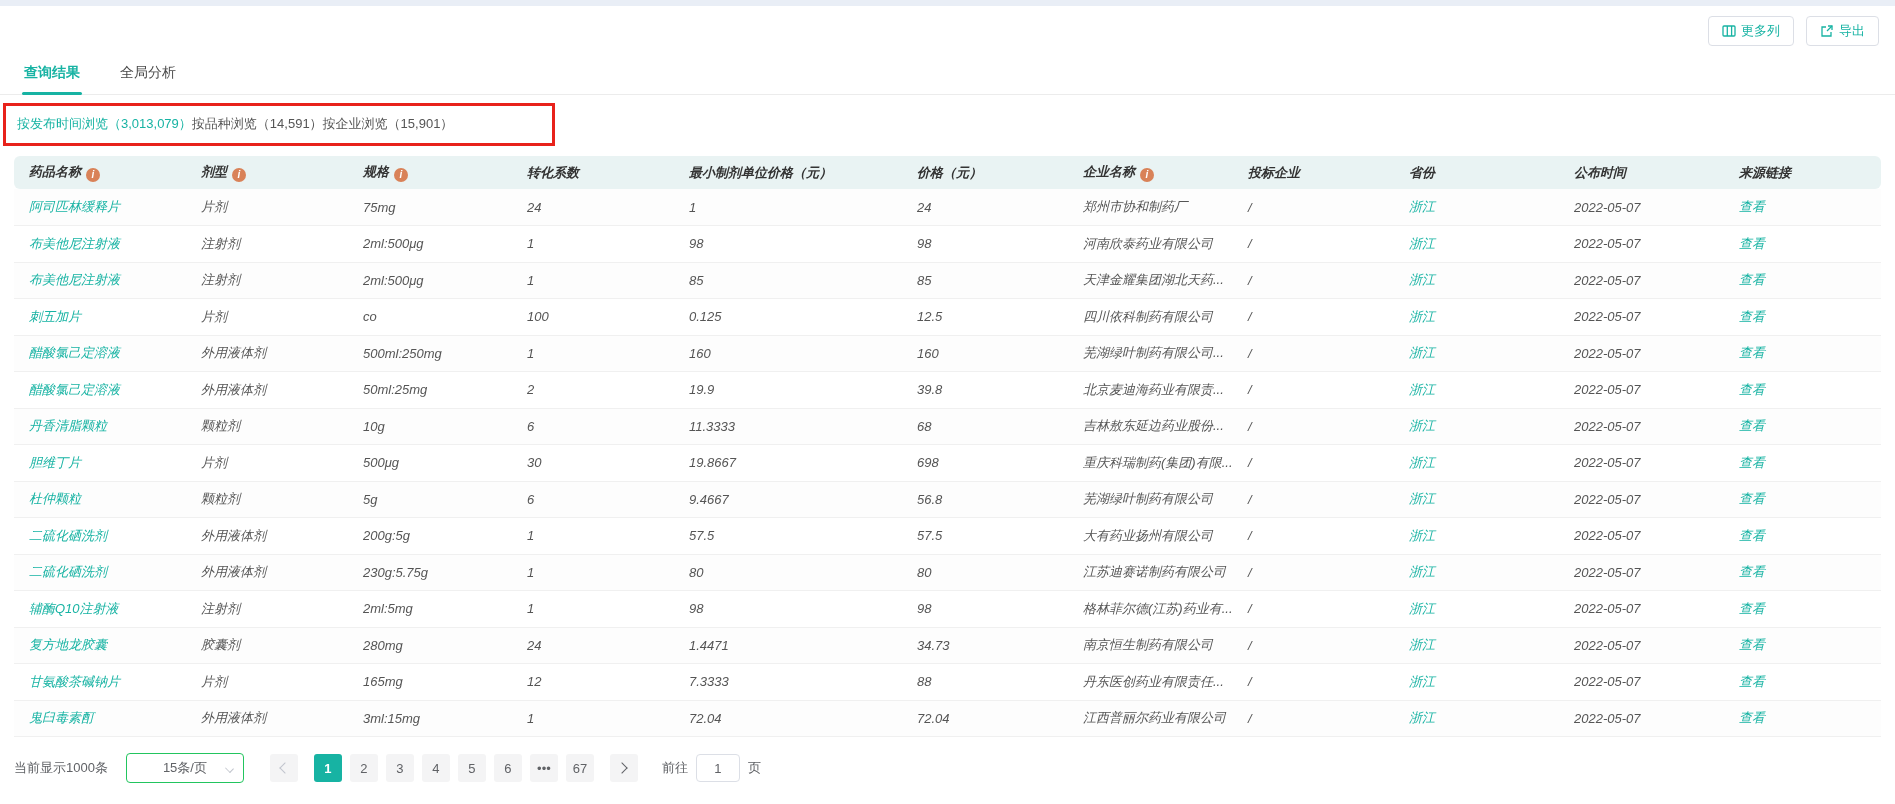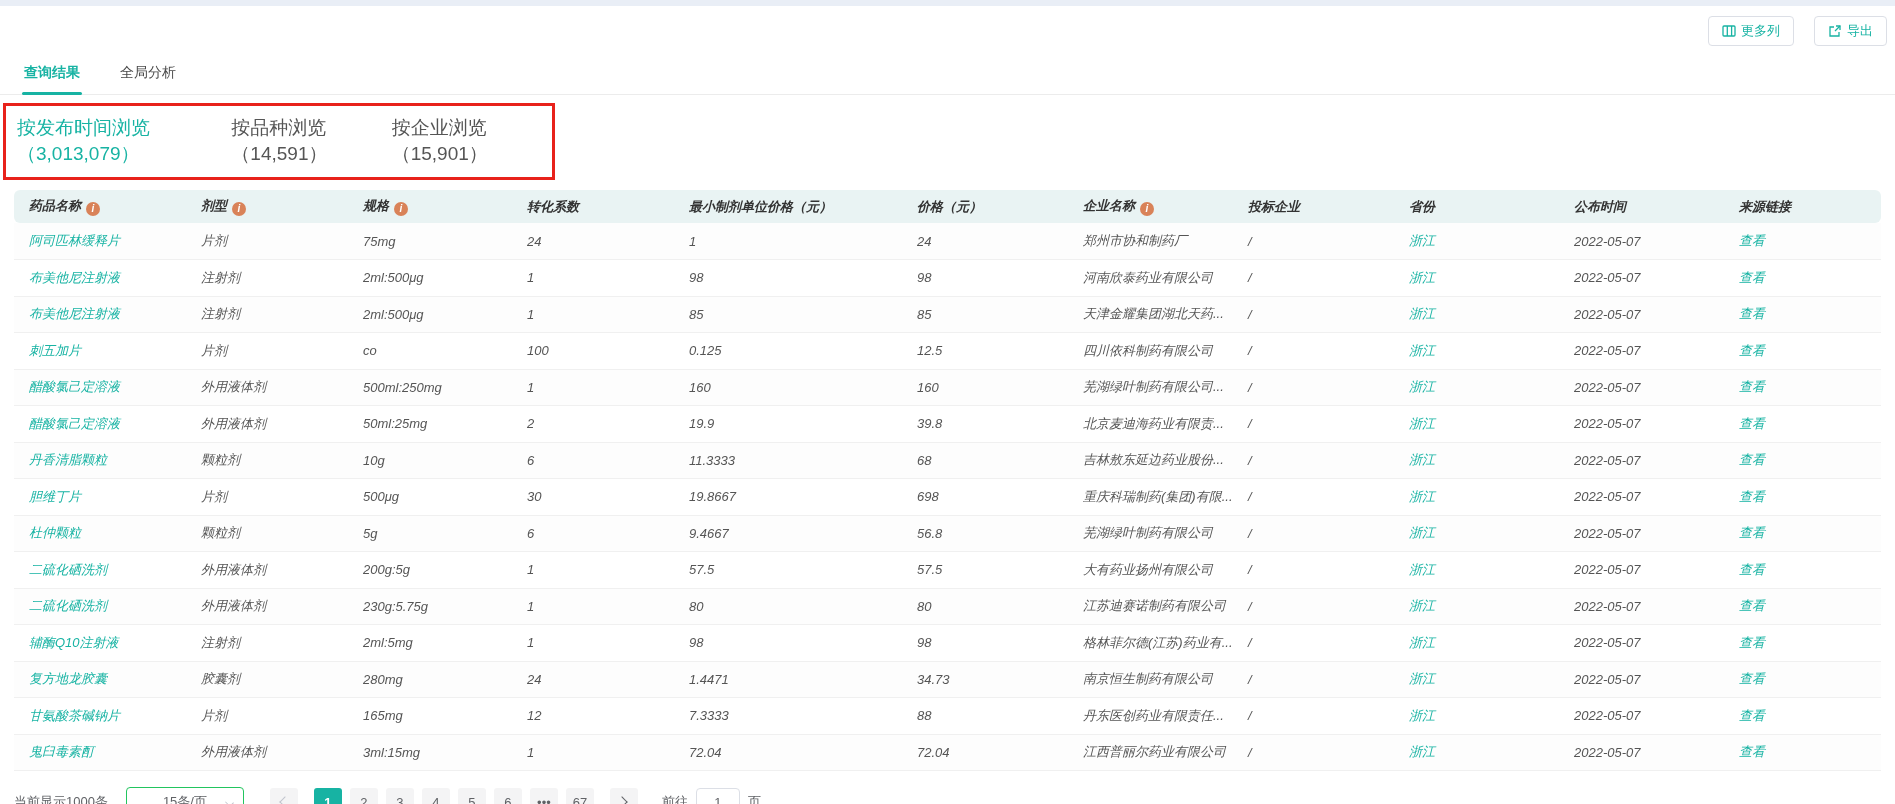--- a/index.html
+++ b/index.html
@@ -1,38 +1,38 @@
 <!DOCTYPE html>
 <html style="--accent: #17b3a3; --highlight: #e8221b; --info: #d98258;"><head>
 <meta charset="utf-8">
 <style>
   * { margin:0; padding:0; box-sizing:border-box; }
   body { font-family:"Liberation Sans","DejaVu Sans",sans-serif; background:#fff; }
   .page { position:relative; width:1895px; height:804px; background:#fff; overflow:hidden; }
   .topstrip { width:100%; height:6px; background:#e9eef6; }
 
   
-  .toolbar { position:absolute; top:16px; right:8px; display:flex; gap:20px; }
+  .toolbar { position:absolute; top:16px; right:16px; display:flex; gap:12px; }
   .tbtn { display:flex; align-items:center; gap:5px; height:30px; padding:0 13px;
           background:#fff; border:1px solid #dcdfe6; border-radius:4px;
           color:var(--accent); font-size:13px; cursor:pointer; }
   .tbtn svg { display:block; }
 
   
   .tabs { display:flex; gap:36px; padding:0 22px; margin-top:48px;
           border-bottom:1px solid #ececec; }
   .tab { position:relative; padding:10px 2px 12px; font-size:14px; color:#4a4a4a; cursor:pointer; }
   .tab.active { color:var(--accent); font-weight:bold; }
   .tab.active::after { content:""; position:absolute; left:0; right:0; bottom:-1px;
           height:3px; background:var(--accent); border-radius:2px; }
 
   
   .browse-box { margin:8px 0 0 3px; width:552px; border:3px solid var(--highlight);
           padding:9px 0 10px 11px; display:flex; }
-  .browse-box a { font-size:19px; color:#555; text-decoration:none; cursor:pointer; }
+  .browse-box a { font-size:13px; color:#555; text-decoration:none; cursor:pointer; }
   .browse-box a.active { color:var(--accent); }
   .browse-box a + a { }
 
   
   .tablewrap { padding:10px 14px 0;font-style:italic; }
   table { width:100%; border-collapse:collapse; table-layout:fixed; }
   thead th { background:#e9f3f3; height:33px; text-align:left; padding:0 8px 0 15px;
           font-size:13px; color:#333; font-weight:bold; white-space:nowrap; overflow:hidden; }
   thead th:first-child { border-radius:6px 0 0 6px; }
   thead th:last-child  { border-radius:0 6px 6px 0; }

